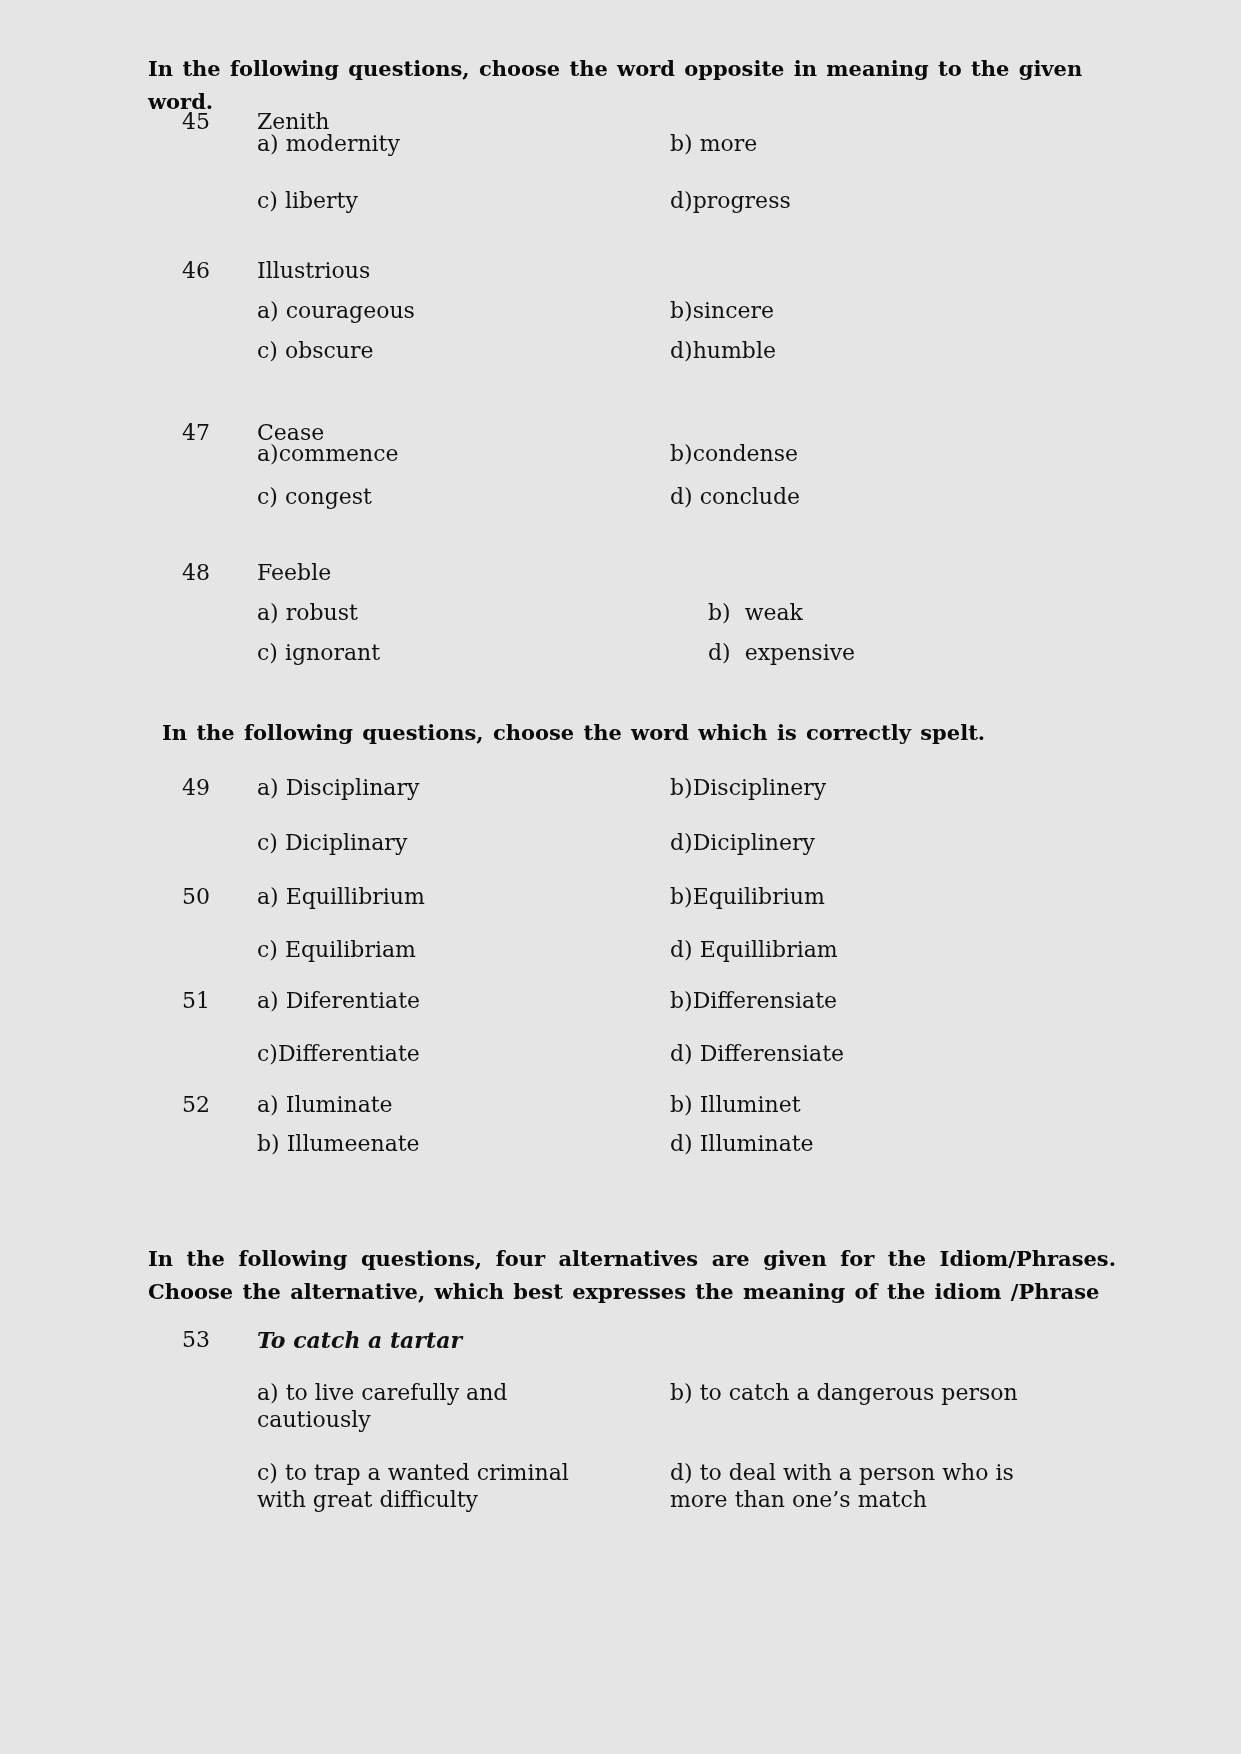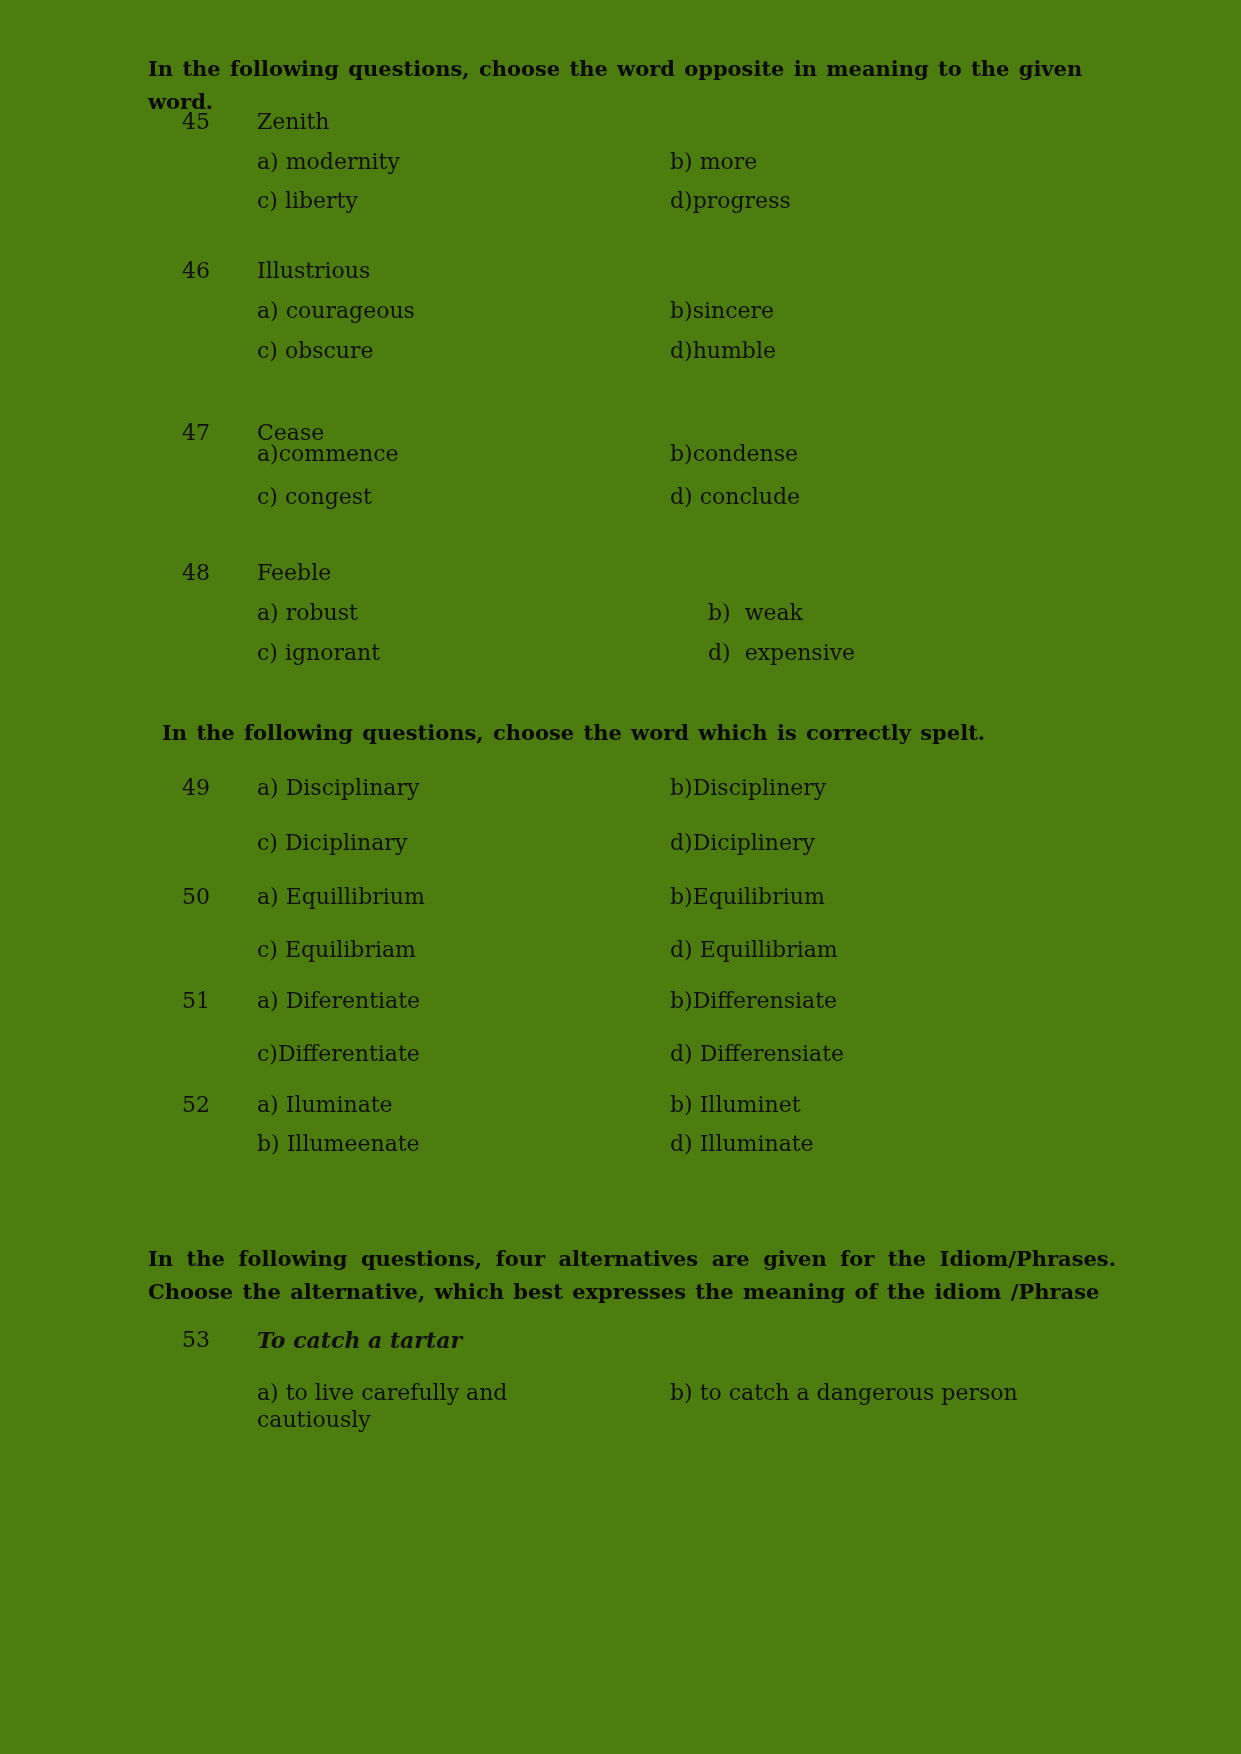--- a/index.html
+++ b/index.html
@@ -1,20 +1,20 @@
 <!DOCTYPE html>
 <html><head>
 <meta charset="utf-8">
 <style>
   html, body { margin: 0; padding: 0; background: #ffffff; }
   .page {
     position: relative;
     width: 1241px;
     height: 1754px;
-    background: #4d7c0f;
+    background: #e5e5e5;
     color: #111111;
     font-family: "DejaVu Serif", "Liberation Serif", serif;
     font-size: 22px;
     overflow: hidden;
   }
   .row { position: absolute; left: 0; width: 100%; height: 34px; }
   .qnum  { position: absolute; left: 182px; white-space: pre; }
   .c1    { position: absolute; left: 257px; white-space: pre-wrap; line-height: 1.22; }
   .c2    { position: absolute; left: 670px; white-space: pre-wrap; line-height: 1.22; }
   .ind .c2 { left: 708px; }
@@ -44,21 +44,21 @@
 <body>
 
 <div class="page">
 
   <div class="heading h1">In the following questions, choose the word opposite in meaning to the given word.</div>
 
   <div class="row" style="top:109px">
     <span class="qnum">45</span>
     <span class="c1 qword">Zenith</span>
   </div>
-  <div class="row" style="top:149px">
+  <div class="row" style="top:131px">
     <span class="c1">a) modernity</span>
     <span class="c2">b) more</span>
   </div>
   <div class="row" style="top:188px">
     <span class="c1">c) liberty</span>
     <span class="c2">d)progress</span>
   </div>
 
   <div class="row" style="top:258px">
     <span class="qnum">46</span>
@@ -145,15 +145,21 @@
 
   <div class="row" style="top:1327px">
     <span class="qnum">53</span>
     <span class="c1 idiom">To catch a tartar</span>
   </div>
   <div class="row" style="top:1380px; height:60px">
     <span class="c1">a) to live carefully and
 cautiously</span>
     <span class="c2">b) to catch a dangerous person</span>
   </div>
+  <div class="row" style="top:1460px; height:60px">
+    <span class="c1">c) to trap a wanted criminal
+with great difficulty</span>
+    <span class="c2">d) to deal with a person who is
+more than one’s match</span>
+  </div>
 
 
 </div>
 
 </body></html>

